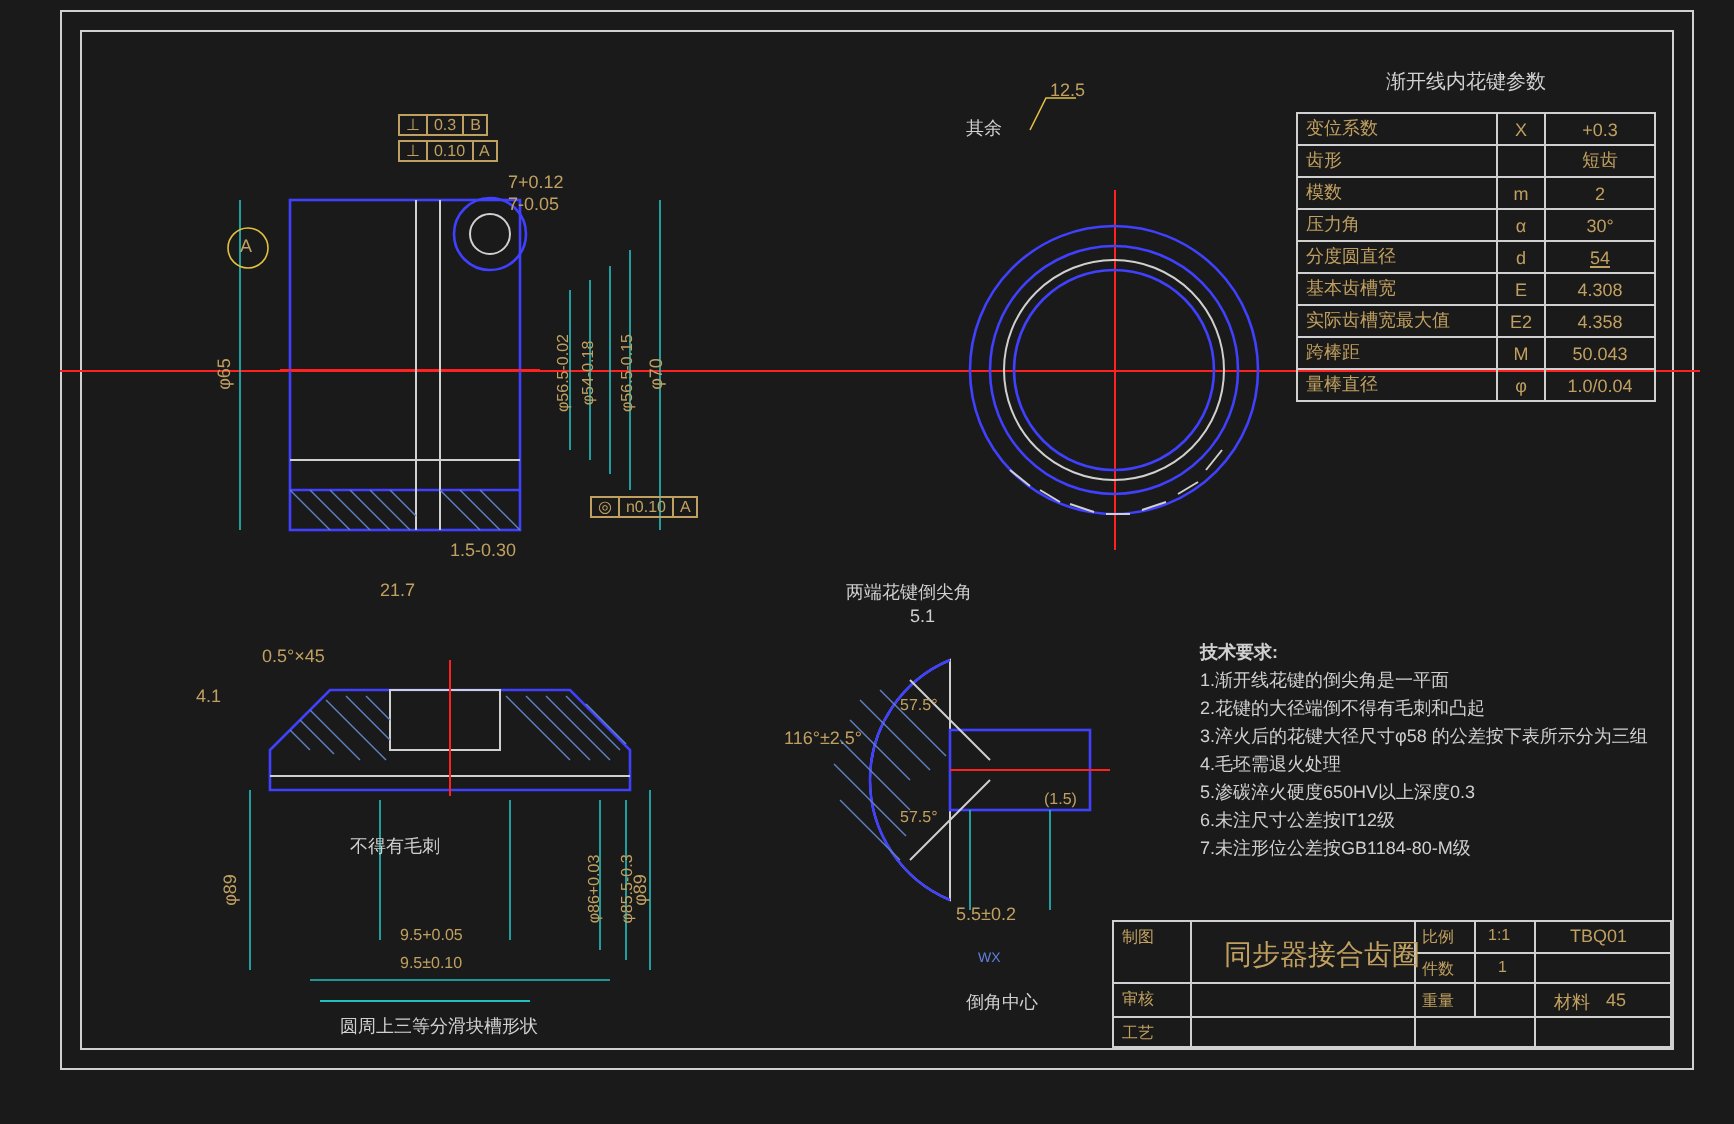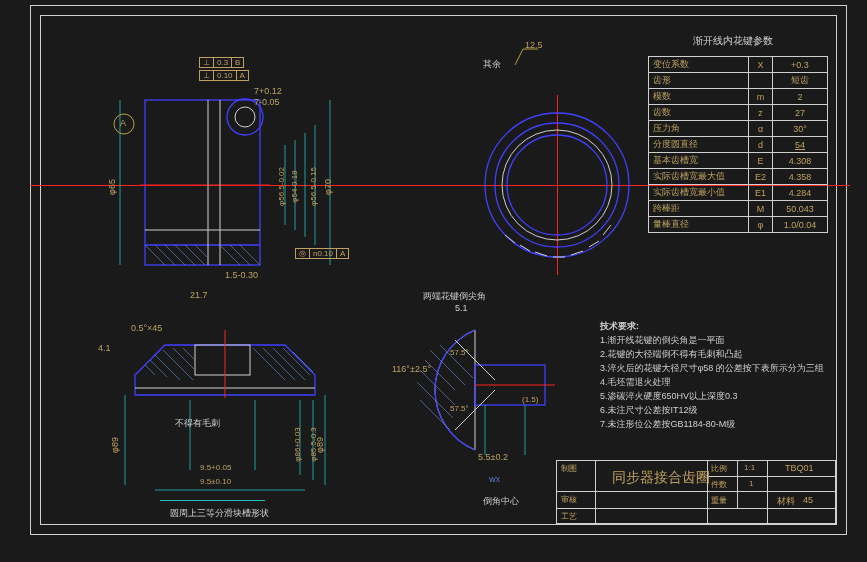--- a/index.html
+++ b/index.html
@@ -132,48 +132,38 @@
           <td style="width: 100px;">齿形</td>
           <td style="width: 24px; text-align: center;"></td>
           <td style="text-align: center;">短齿</td>
         </tr>
         <tr>
           <td style="width: 100px;">模数</td>
           <td style="width: 24px; text-align: center;">m</td>
           <td style="text-align: center;">2</td>
         </tr>
         <tr>
-          <td style="width: 100px;">齿数</td>
-          <td style="width: 24px; text-align: center;">z</td>
-          <td style="text-align: center;">27</td>
-        </tr>
-        <tr>
           <td style="width: 100px;">压力角</td>
           <td style="width: 24px; text-align: center;">α</td>
           <td style="text-align: center;">30°</td>
         </tr>
         <tr>
           <td style="width: 100px;">分度圆直径</td>
           <td style="width: 24px; text-align: center;">d</td>
           <td style="text-align: center; text-decoration: underline;">54</td>
         </tr>
         <tr>
           <td style="width: 100px;">基本齿槽宽</td>
           <td style="width: 24px; text-align: center;">E</td>
           <td style="text-align: center;">4.308</td>
         </tr>
         <tr>
           <td style="width: 100px;">实际齿槽宽最大值</td>
           <td style="width: 24px; text-align: center;">E2</td>
           <td style="text-align: center;">4.358</td>
-        </tr>
-        <tr>
-          <td style="width: 100px;">实际齿槽宽最小值</td>
-          <td style="width: 24px; text-align: center;">E1</td>
-          <td style="text-align: center;">4.284</td>
         </tr>
         <tr>
           <td style="width: 100px;">跨棒距</td>
           <td style="width: 24px; text-align: center;">M</td>
           <td style="text-align: center;">50.043</td>
         </tr>
         <tr>
           <td style="width: 100px;">量棒直径</td>
           <td style="width: 24px; text-align: center;">φ</td>
           <td style="text-align: center;">1.0/0.04</td>

